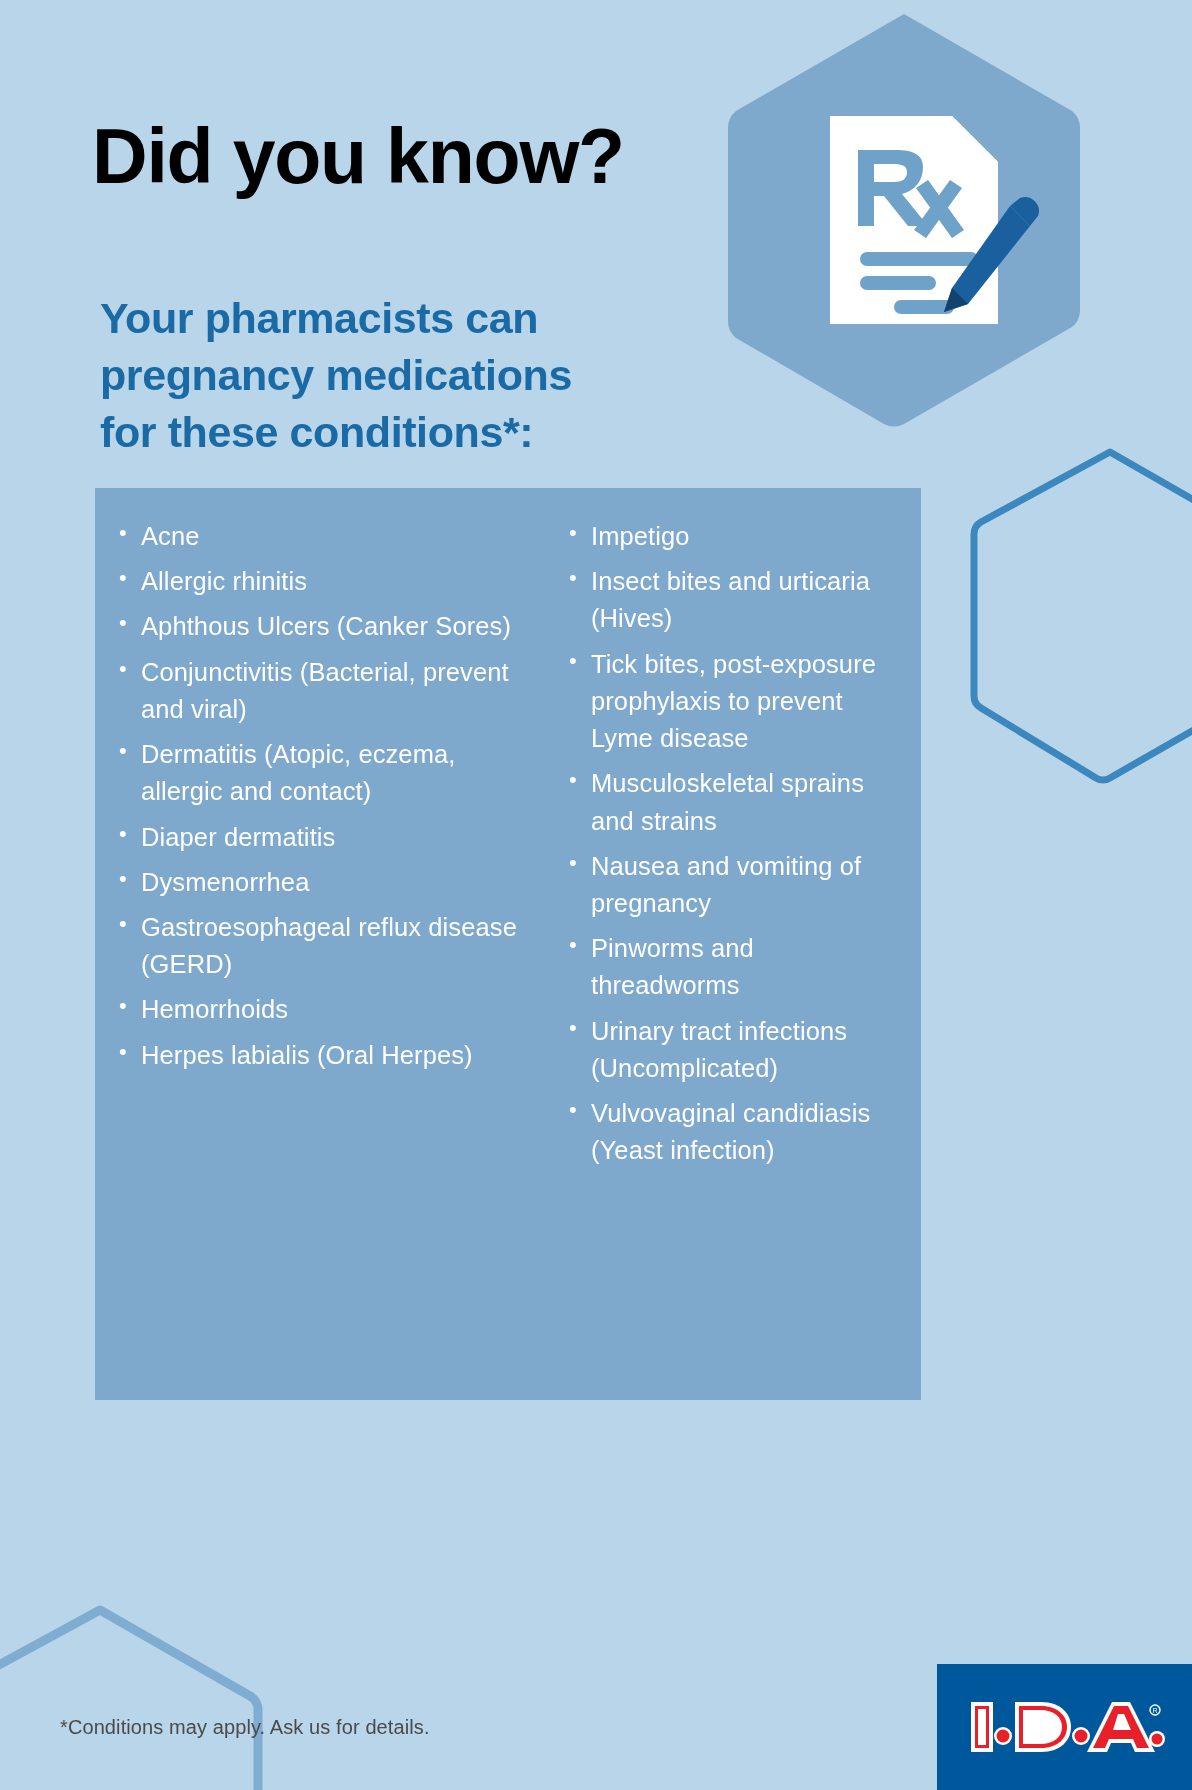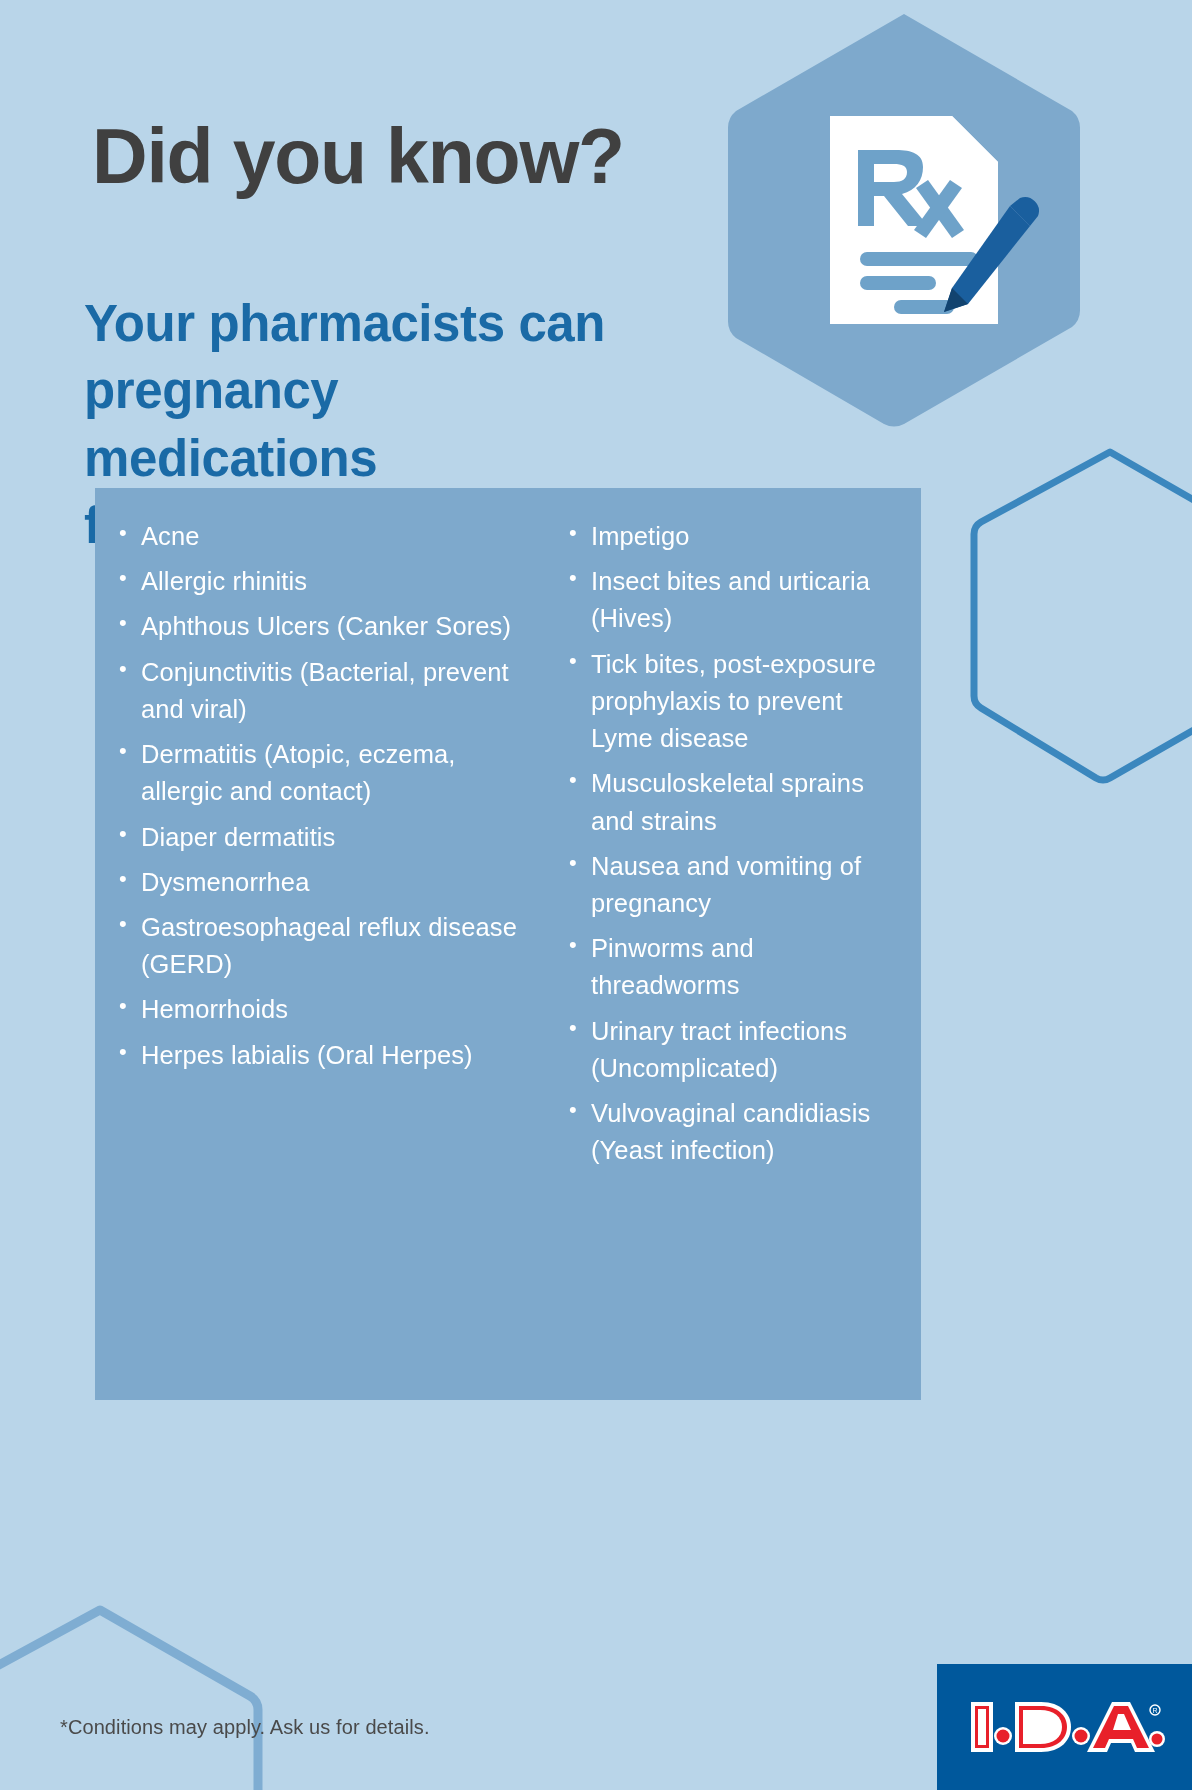--- a/index.html
+++ b/index.html
@@ -47,31 +47,31 @@
     height: 420px;
   }
 
   
   .headline {
     position: absolute;
     left: 92px;
     top: 118px;
     font-size: 77px;
     font-weight: bold;
-    color: #404040;
+    color: #000000;
     letter-spacing: -1.2px;
     line-height: 1;
     white-space: nowrap;
   }
   .subhead {
     position: absolute;
-    left: 84px;
+    left: 100px;
     top: 290px;
     width: 540px;
-    font-size: 51px;
+    font-size: 43px;
     font-weight: bold;
     color: #1a6aa6;
     line-height: 1.32;
     letter-spacing: -0.4px;
   }
   .subhead-line { display: block; }
 
   
   .rx-icon {
     position: absolute;

